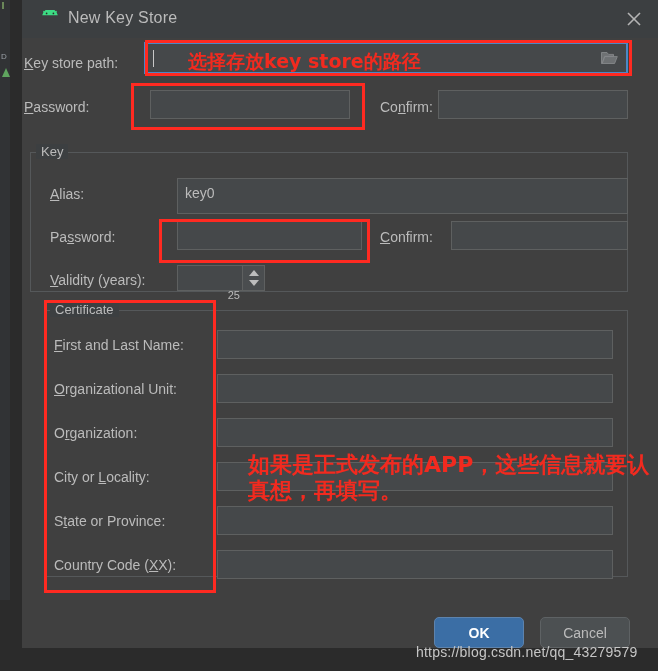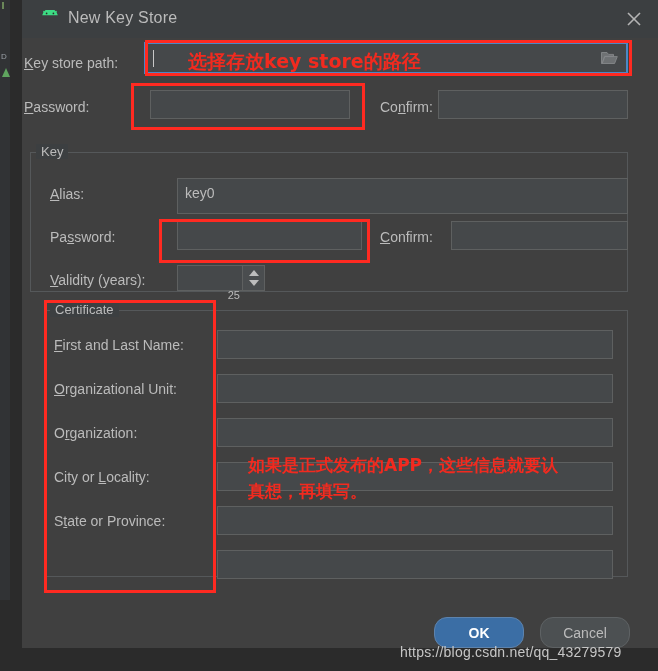--- a/index.html
+++ b/index.html
@@ -143,38 +143,39 @@
     white-space: pre-line;
     pointer-events: none;
   }
 
   
   .btn {
     position: absolute;
     box-sizing: border-box;
     font-size: 14px;
     text-align: center;
-    border-radius: 13px;
+    border-radius: 5px;
     cursor: pointer;
   }
   .btn-ok {
     background: #3b6ea5; border: 1px solid #5d83ad;
     color: #ffffff; font-weight: bold; line-height: 30px;
   }
   .btn-cancel {
     background: #4c5052; border: 1px solid #5e6264;
     color: #bbbbbb; line-height: 30px;
   }
 
   .watermark {
     position: absolute;
     font-size: 14px;
     color: #c6c6c6;
     font-family: "Liberation Sans", sans-serif;
     letter-spacing: .2px;
+    margin-left: 16px;
   }
 </style>
 </head>
 <body>
 
 <div id="root">
 
   <div class="ide-back"></div>
   <div class="ide-gutter">
     <div class="ide-mark-1"></div>
@@ -250,36 +251,37 @@
 
     <div class="lbl" style="left:32px; top:425px;">O<u>r</u>ganization:</div>
     <div class="tfield" style="left:195px; top:418px; width:396px; height:29px;"></div>
 
     <div class="lbl" style="left:32px; top:469px;">City or <u>L</u>ocality:</div>
     <div class="tfield" style="left:195px; top:462px; width:396px; height:29px;"></div>
 
     <div class="lbl" style="left:32px; top:513px;">S<u>t</u>ate or Province:</div>
     <div class="tfield" style="left:195px; top:506px; width:396px; height:29px;"></div>
 
+    <div class="lbl" style="left:32px; top:557px;">Country Code (<u>X</u>X):</div>
     <div class="tfield" style="left:195px; top:550px; width:396px; height:29px;"></div>
 
     <div class="btn btn-ok" style="left:412px; top:617px; width:90px; height:31px;">OK</div>
     <div class="btn btn-cancel" style="left:518px; top:617px; width:90px; height:31px;">Cancel</div>
 
   </div>
 
   <div class="anno-box" style="left:145px; top:40px; width:487px; height:36px;"></div>
   <div class="anno-text" style="left:188px; top:49px; font-size:19px;">选择存放key store的路径</div>
 
   <div class="anno-box" style="left:131px; top:83px; width:234px; height:47px;"></div>
 
 
   <div class="anno-box" style="left:159px; top:219px; width:211px; height:44px;"></div>
 
 
   <div class="anno-box" style="left:44px; top:300px; width:172px; height:293px;"></div>
 
-  <div class="anno-text" style="left:248px; top:452px; font-size:17px; line-height:26px;">如果是正式发布的APP，这些信息就要认
+  <div class="anno-text" style="left:248px; top:452px; font-size:22px; line-height:26px;">如果是正式发布的APP，这些信息就要认
 真想，再填写。</div>
 
   <div class="watermark" style="left:400px; top:644px;">https://blog.csdn.net/qq_43279579</div>
 
 </div>
 
 </body></html>

